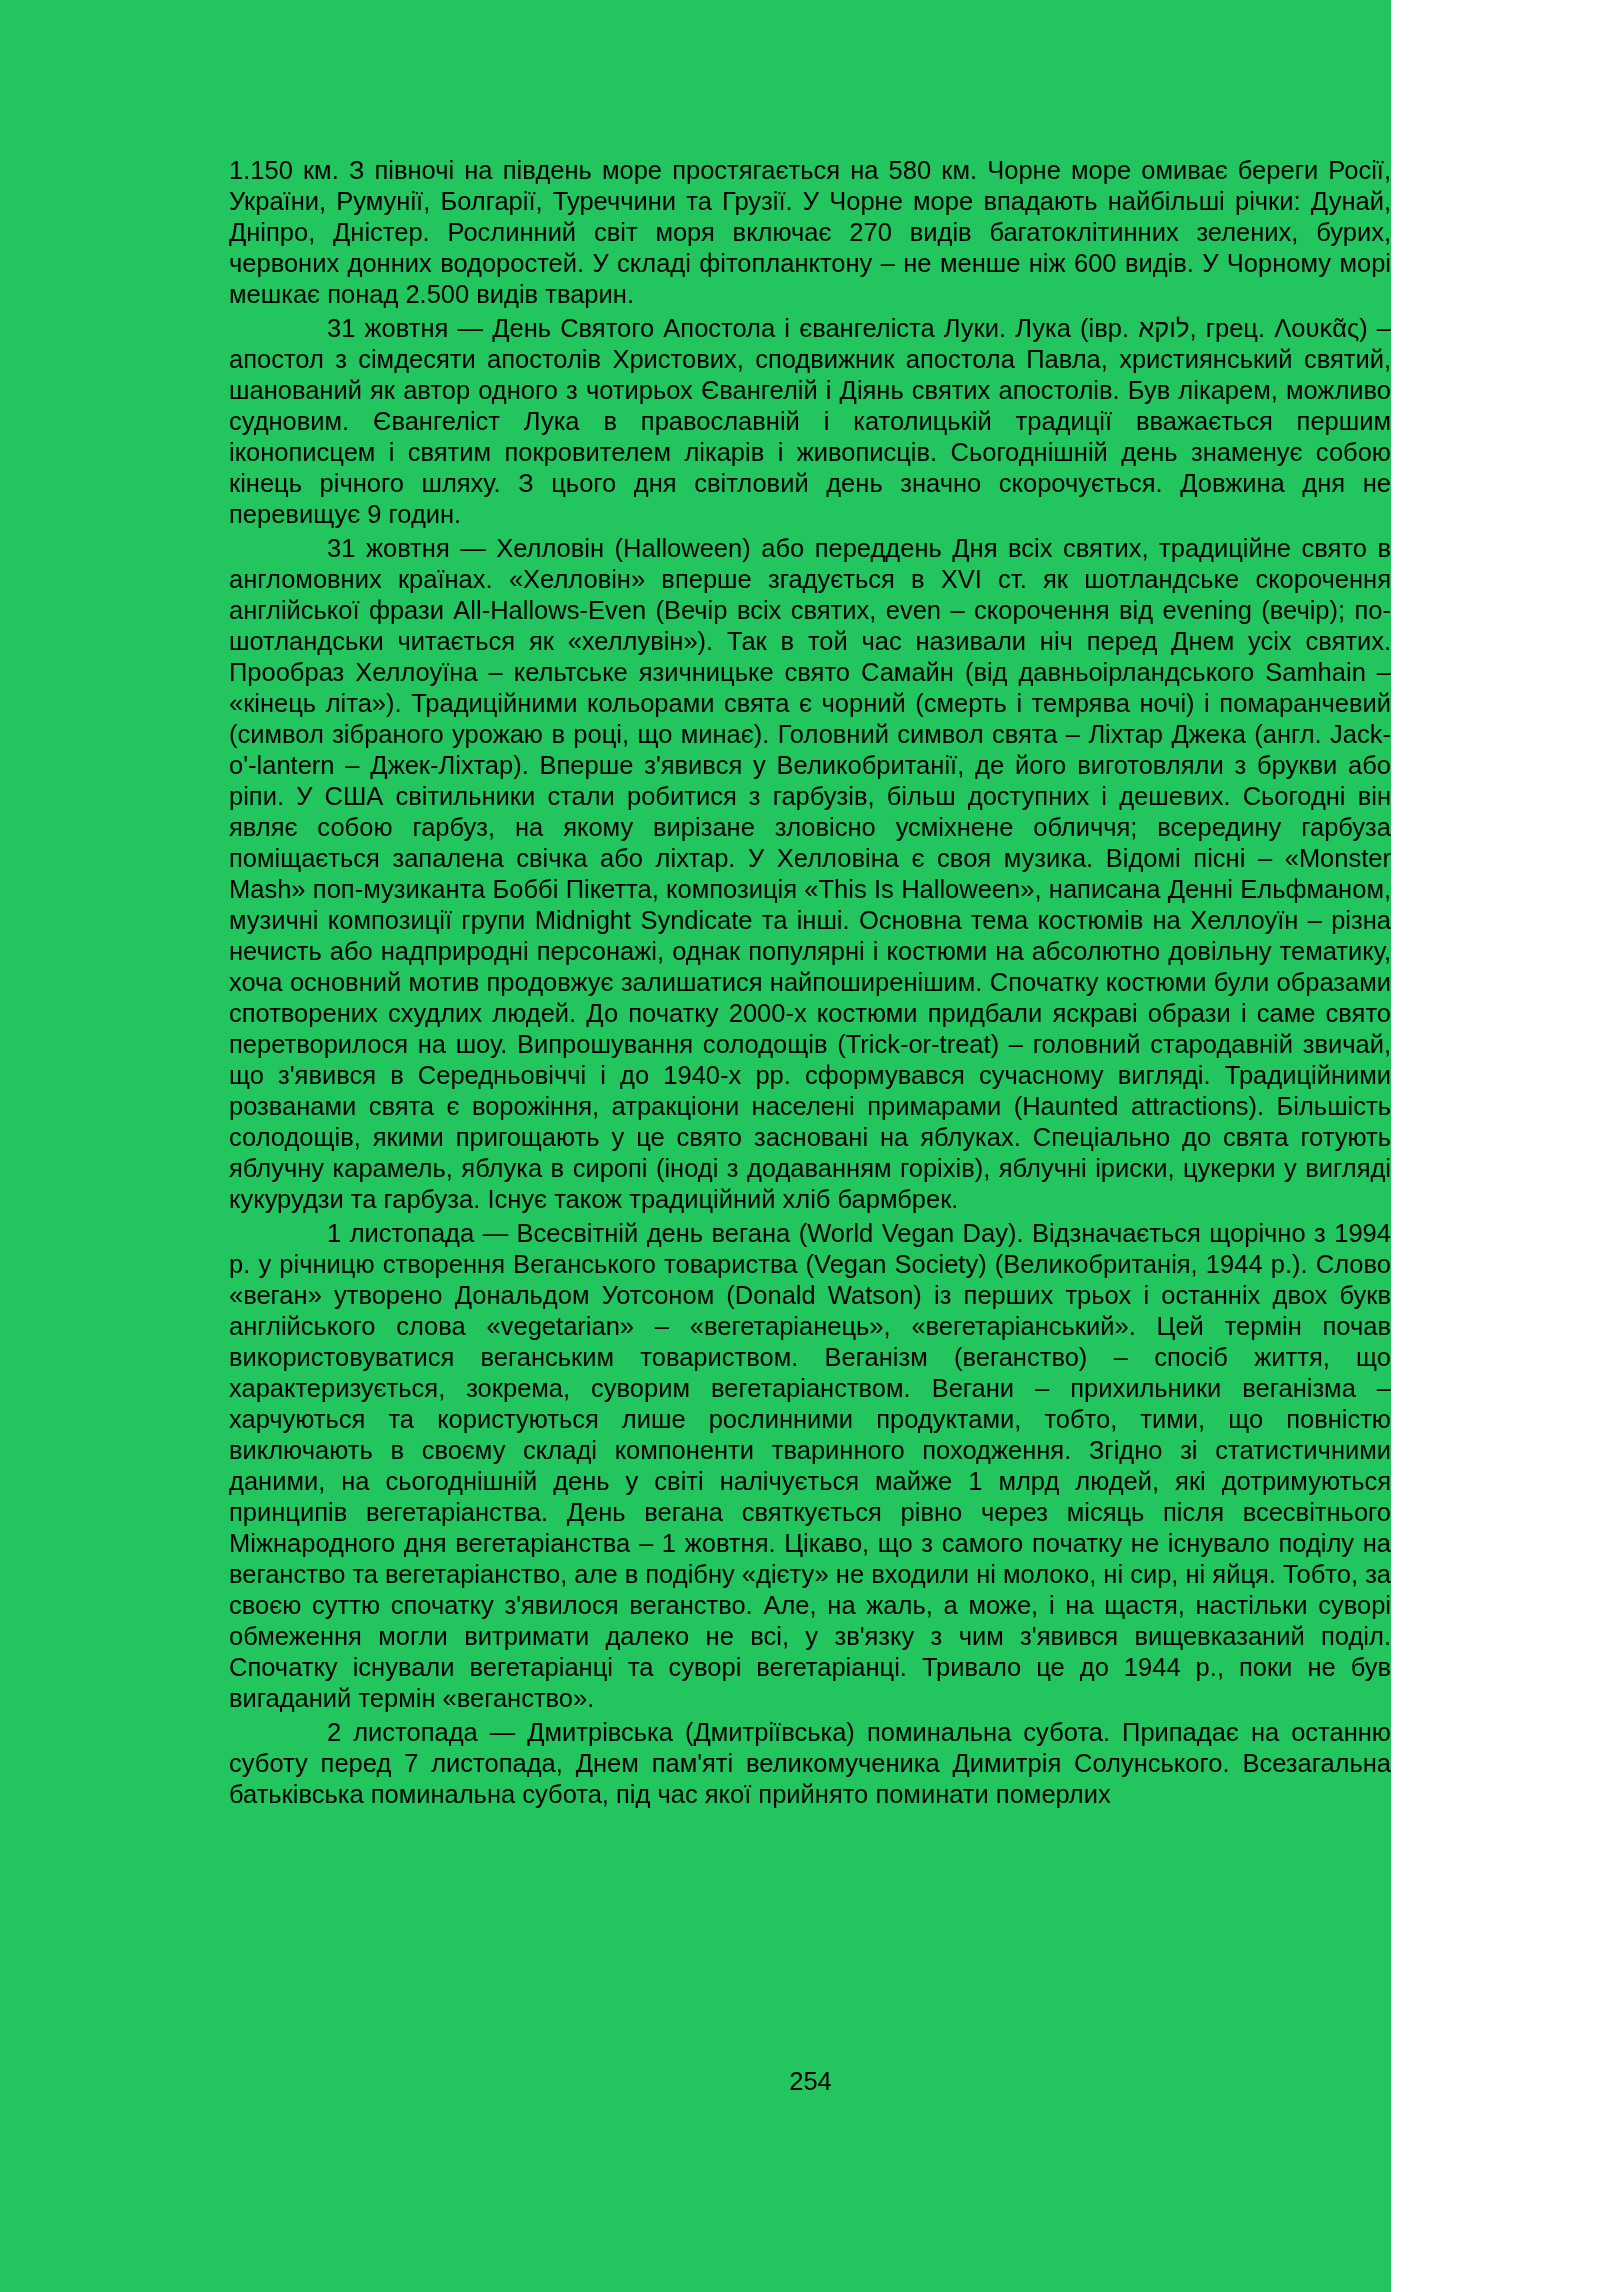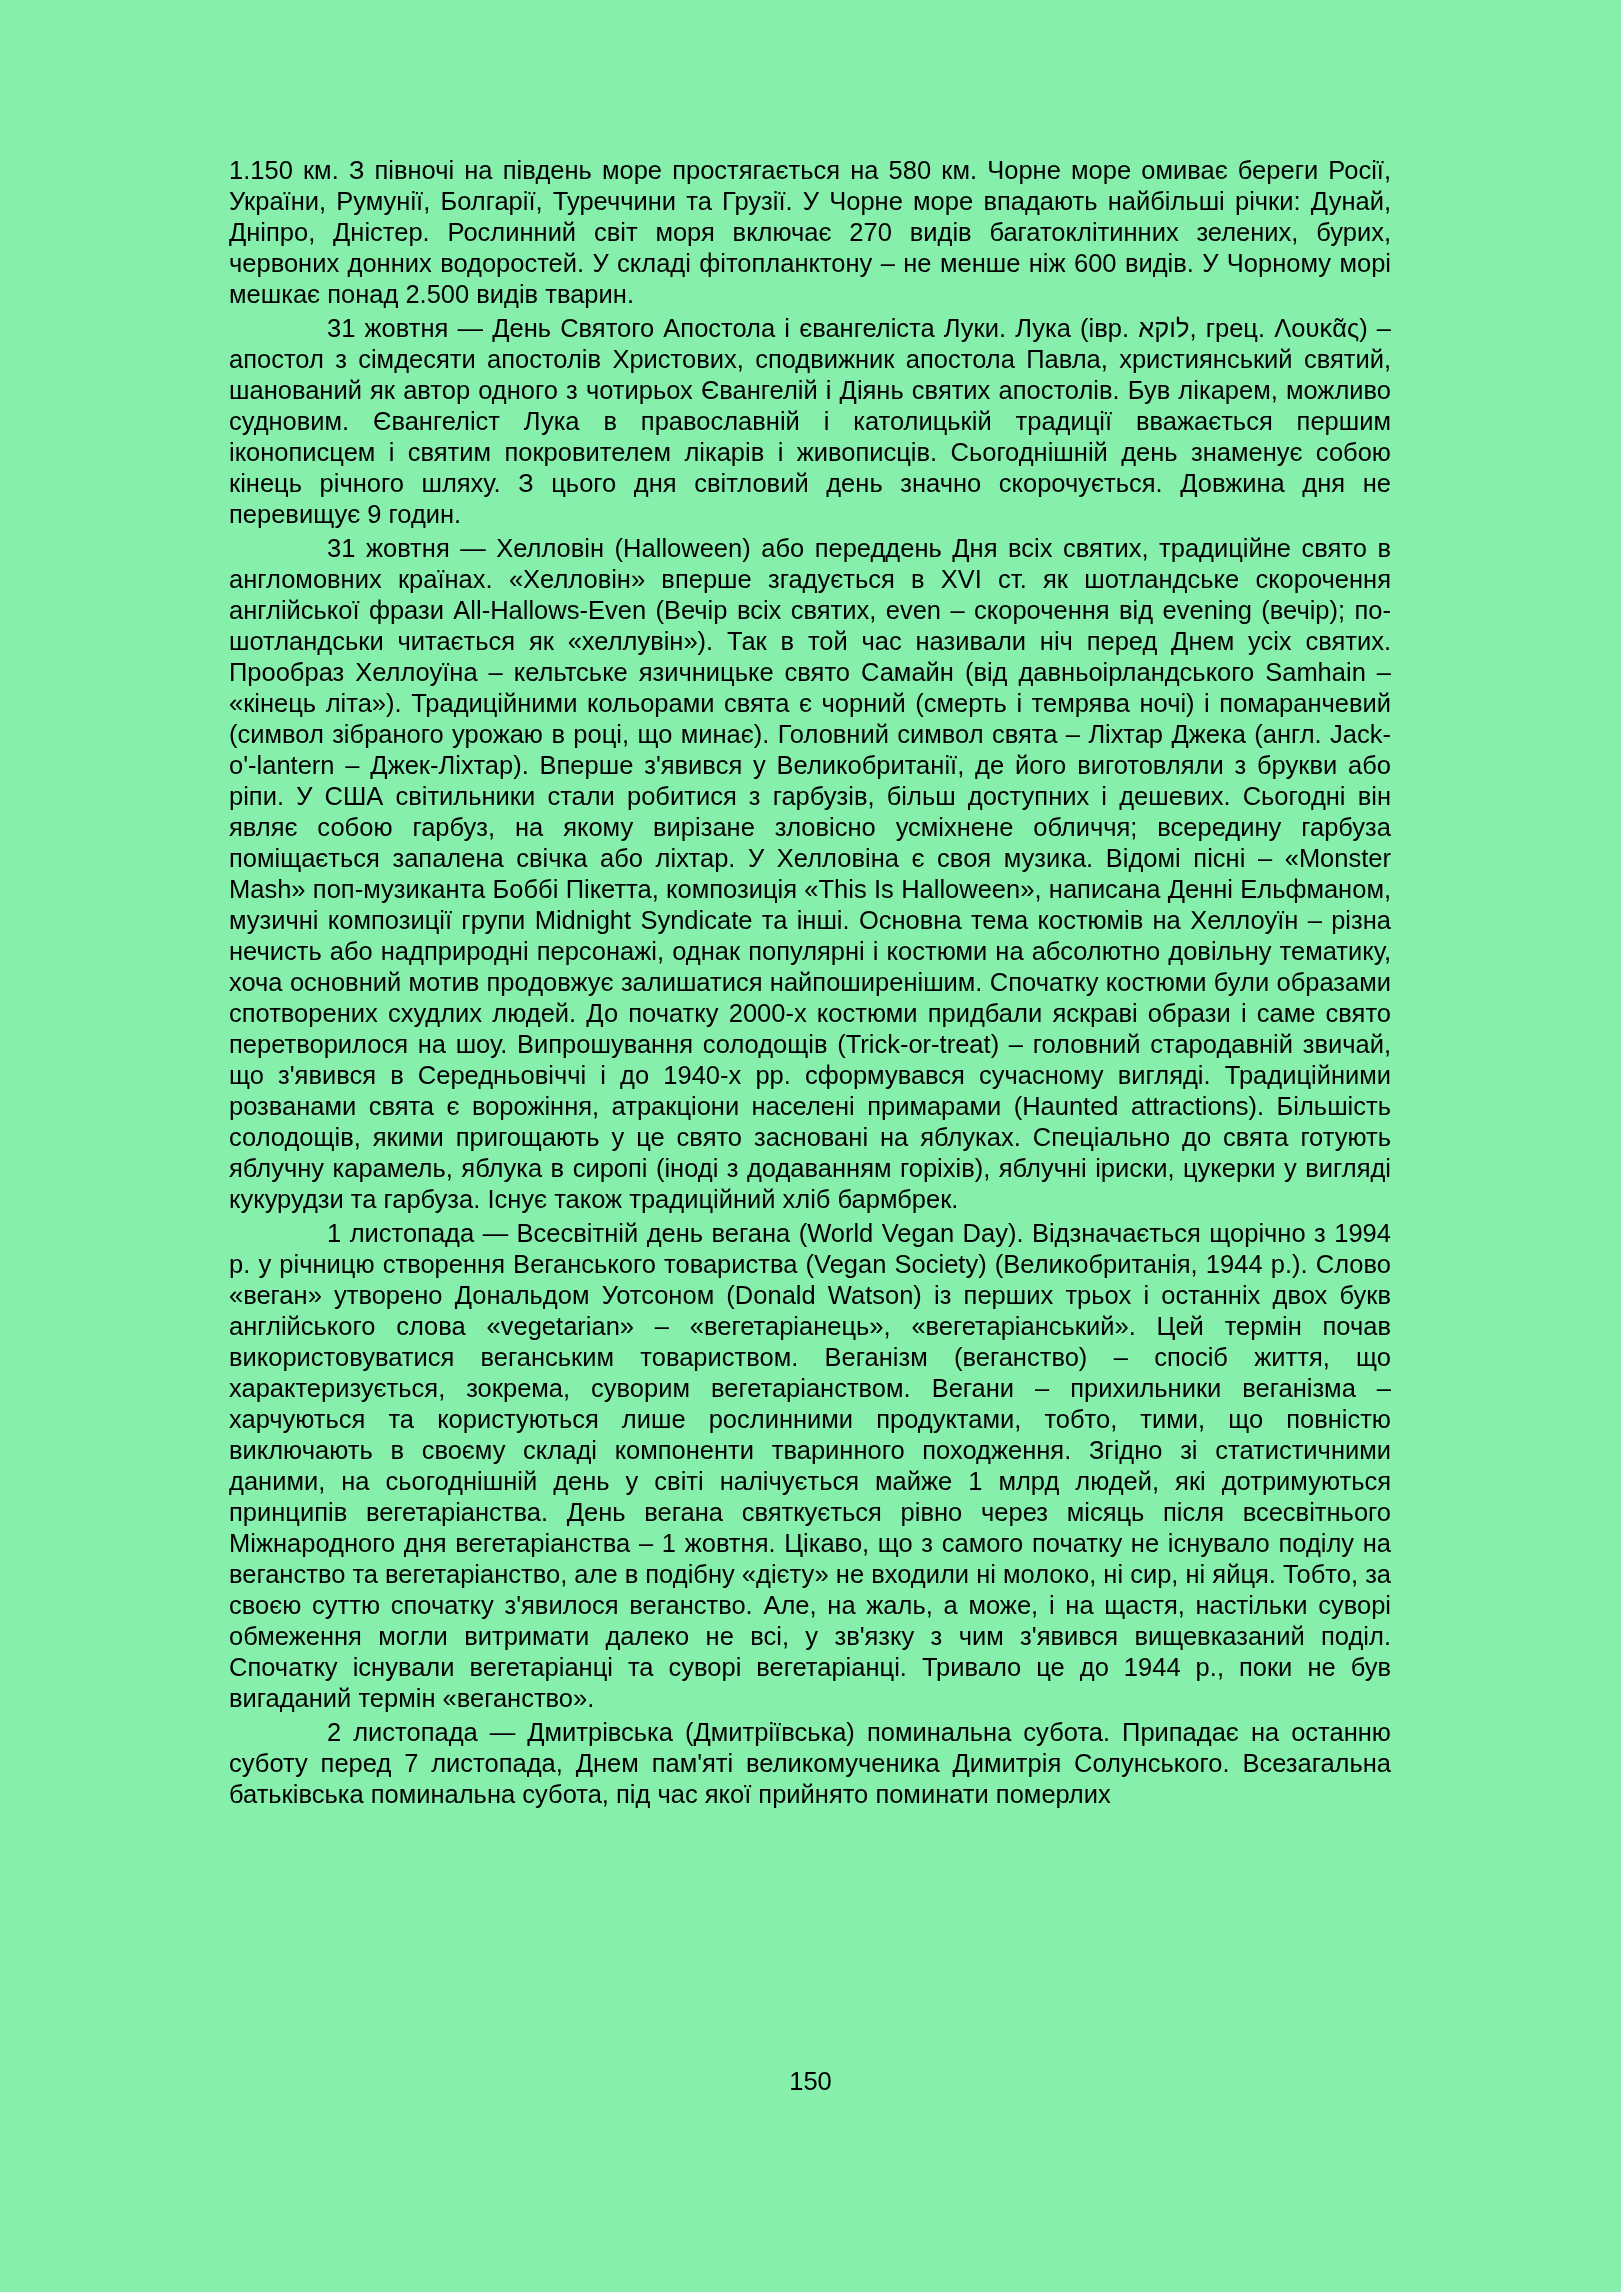--- a/index.html
+++ b/index.html
@@ -2,23 +2,23 @@
 <html lang="uk"><head>
 <meta charset="utf-8">
 <style>
   html, body {
     margin: 0;
     padding: 0;
     background: #ffffff;
   }
   .page {
     position: relative;
-    width: 1621px;
+    width: 1391px;
     height: 2293px;
-    background: #86efac;
+    background: #22c55e;
     color: #000000;
     font-family: "Liberation Sans", "DejaVu Sans", sans-serif;
     overflow: hidden;
   }
   .content {
     position: absolute;
     left: 229px;
     top: 155px;
     width: 1162px;
   }
@@ -59,15 +59,15 @@
 <body>
 
 <div class="page">
   <div class="content">
       <p class="para"><span>1.150 км. З півночі на південь море простягається на 580 км. Чорне море омиває береги Росії, України, Румунії, Болгарії, Туреччини та Грузії. У Чорне море впадають найбільші річки: Дунай, Дніпро, Дністер. Рослинний світ моря включає 270 видів багатоклітинних зелених, бурих, червоних донних водоростей. У складі фітопланктону – не менше ніж 600 видів. У Чорному морі мешкає понад 2.500 видів тварин.</span></p>
       <p class="para indent"><b>31 жовтня</b><span> — День Святого Апостола і євангеліста Луки. Лука (івр. לוקא, грец. Λουκᾶς) – апостол з сімдесяти апостолів Христових, сподвижник апостола Павла, християнський святий, шанований як автор одного з чотирьох Євангелій і Діянь святих апостолів. Був лік</span><b>а</b><span>рем, можливо судновим. Євангеліст Лука в православній і католицькій традиції вважається першим іконописцем і святим покровителем лікарів і живописців. Сьогоднішній день знаменує собою кінець річного шляху. З цього дня світловий день значно скорочується. Довжина дня не перевищує 9 годин.</span></p>
       <p class="para indent"><b>31 жовтня</b><span> — Хелловін (Halloween) або переддень Дня всіх святих, традиційне свято в англомовних країнах. «Хелловін» вперше згадується в XVI ст. як шотландське скорочення англійської фрази All-Hallows-Even (Вечір всіх святих, even – скорочення від evening (вечір); по-шотландськи читається як «хеллувін»). Так в той час називали ніч перед Днем усіх святих. Прообраз Хеллоуїна – кельтське язичницьке свято Самайн (від давньоірландського Samhain – «кінець літа»). Традиційними кольорами свята є чорний (смерть і темрява ночі) і помаранчевий (символ зібраного урожаю в році, що минає). Головний символ свята – Ліхтар Джека (англ. Jack-o'-lantern – Джек-Ліхтар). Вперше з'явився у Великобританії, де його виготовляли з брукви або ріпи. У США світильники стали робитися з гарбузів, більш доступних і дешевих. Сьогодні він являє собою гарбуз, на якому вирізане зловісно усміхнене обличчя; всередину гарбуза поміщається запалена свічка або ліхтар. У Хелловіна є своя музика. Відомі пісні – «Monster Mash» поп-музиканта Боббі Пікетта, композиція «This Is Halloween», написана Денні Ельфманом, музичні композиції групи Midnight Syndicate та інші. Основна тема костюмів на Хеллоуїн – різна нечисть або надприродні персонажі, однак популярні і костюми на абсолютно довільну тематику, хоча основний мотив продовжує залишатися найпоширенішим. Спочатку костюми були образами спотворених схудлих людей. До початку 2000-х костюми придбали яскраві образи і саме свято перетворилося на шоу. Випрошування солодощів (Trick-or-treat) – головний стародавній звичай, що з'явився в Середньовіччі і до 1940-х рр. сформувався сучасному вигляді. Традиційними розванами свята є ворожіння, атракціони населені примарами (Haunted attractions). Більшість солодощів, якими пригощають у це свято засновані на яблуках. Спеціально до свята готують яблучну карамель, яблука в сиропі (іноді з додаванням горіхів), яблучні іриски, цукерки у вигляді кукурудзи та гарбуза. Існує також традиційний хліб бармбрек.</span></p>
       <p class="para indent"><b>1 листопада</b><span> — Всесвітній день вегана (World Vegan Day). Відзначається щорічно з 1994 р. у річницю створення Веганського товариства (Vegan Society) (Великобританія, 1944 р.). Слово «веган» утворено Дональдом Уотсоном (Donald Watson) із перших трьох і останніх двох букв англійського слова «vegetarian» – «вегетаріанець», «вегетаріанський». Цей термін почав використовуватися веганським товариством. Веганізм (веганство) – спосіб життя, що характеризується, зокрема, суворим вегетаріанством. Вегани – прихильники веганізма – харчуються та користуються лише рослинними продуктами, тобто, тими, що повністю виключають в своєму складі компоненти тваринного походження. Згідно зі статистичними даними, на сьогоднішній день у світі налічується майже 1 млрд людей, які дотримуються принципів вегетаріанства. День вегана святкується рівно через місяць після всесвітнього Міжнародного дня вегетаріанства – 1 жовтня. Цікаво, що з самого початку не існувало поділу на веганство та вегетаріанство, але в подібну «дієту» не входили ні молоко, ні сир, ні яйця. Тобто, за своєю суттю спочатку з'явилося веганство. Але, на жаль, а може, і на щастя, настільки суворі обмеження могли витримати далеко не всі, у зв'язку з чим з'явився вищевказаний поділ. Спочатку існували вегетаріанці та суворі вегетаріанці. Тривало це до 1944 р., поки не був вигаданий термін «веганство».</span></p>
       <p class="para indent"><b>2 листопада</b><span> — Дмитрівська (Дмитріївська) поминальна субота. Припадає на останню суботу перед 7 листопада, Днем пам'яті великомученика Димитрія Солунського. Всезагальна батьківська поминальна субота, під час якої прийнято поминати померлих</span></p>
     </div>
-  <div class="page-number">150</div>
+  <div class="page-number">254</div>
 </div>
 
 
 </body></html>

